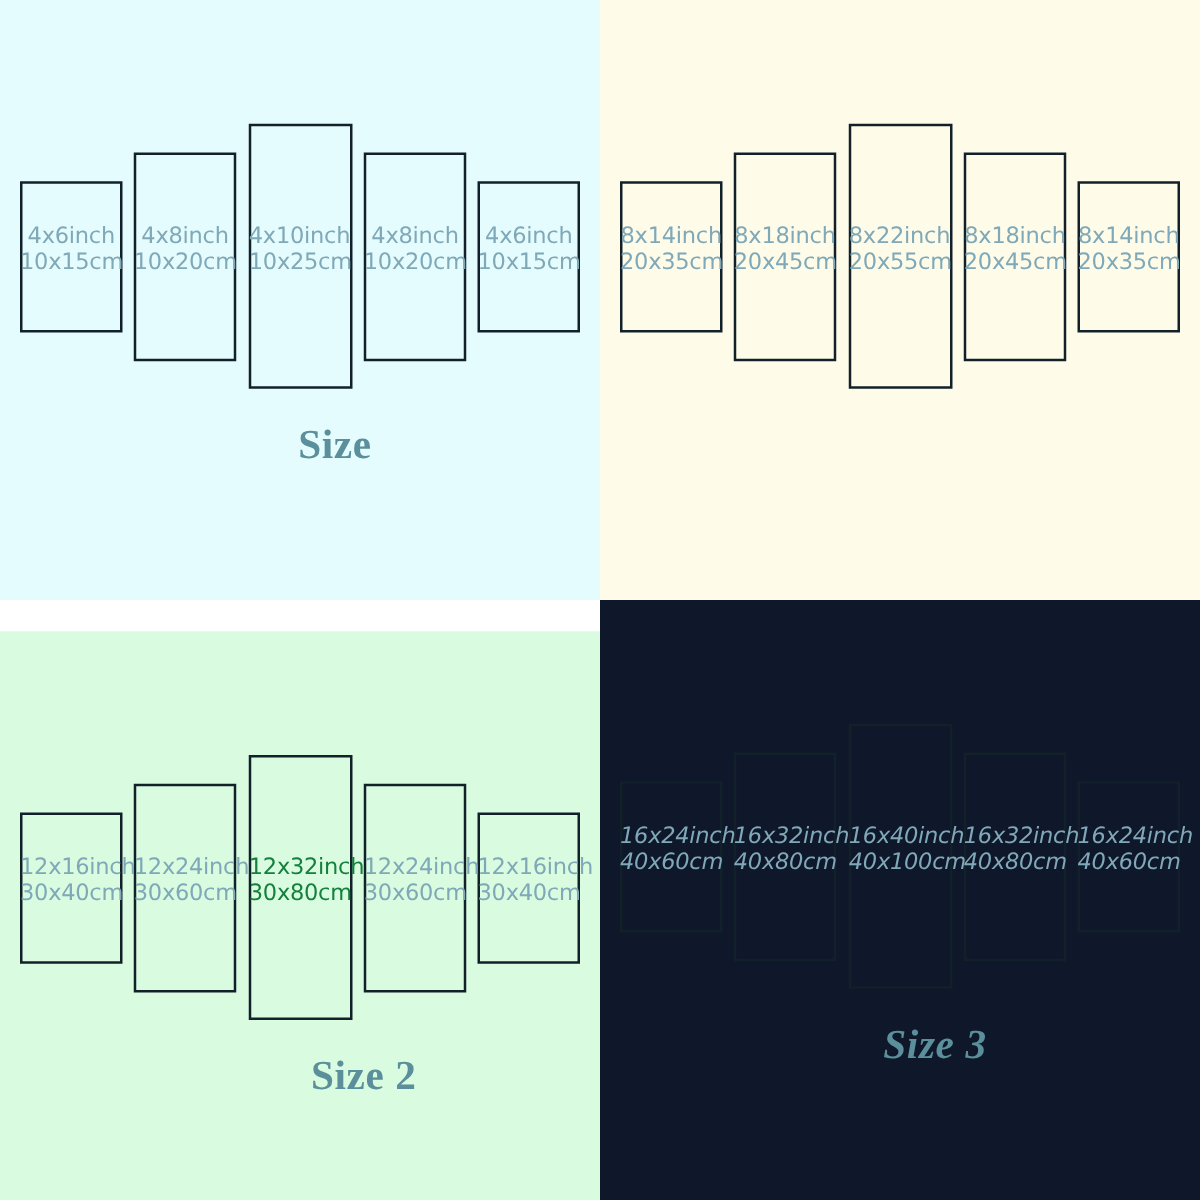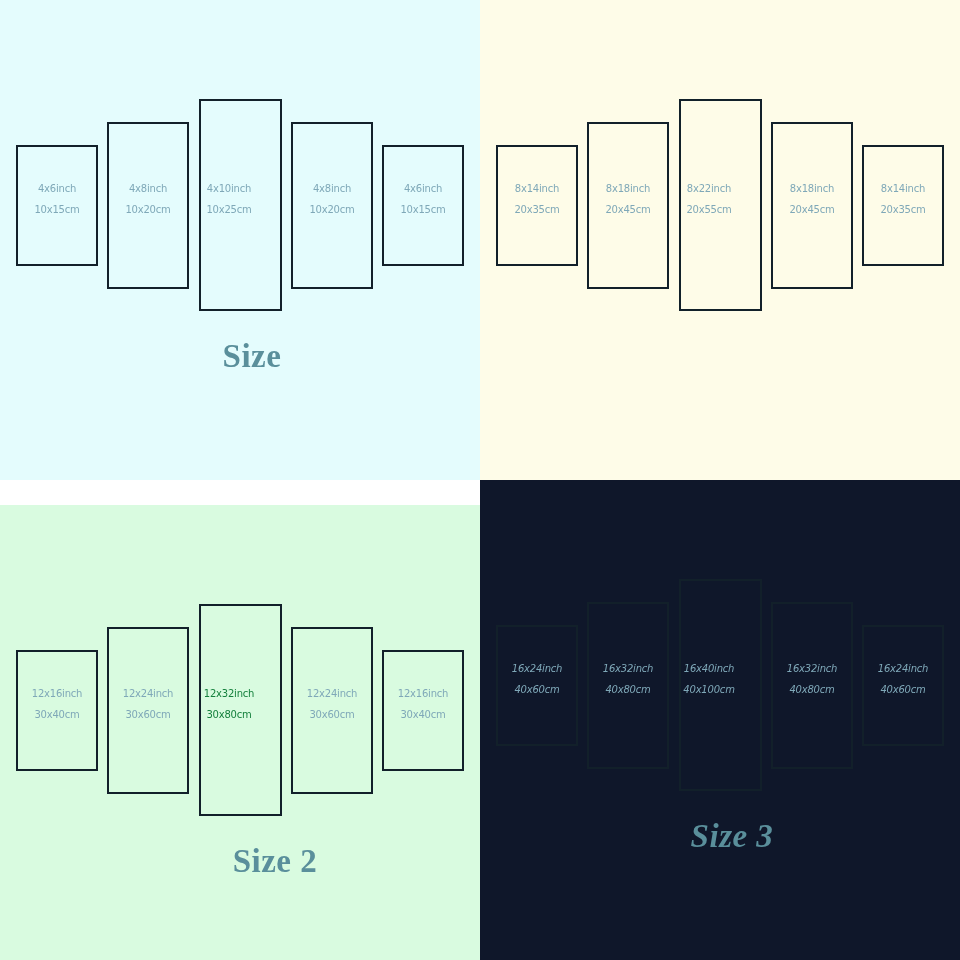--- a/index.html
+++ b/index.html
@@ -46,36 +46,36 @@
   .p5 { left: 382px; top: 145px; width: 82px; height: 121px; }
 
   
   .label {
     position: absolute;
     top: 178px;
     height: 44px;
     text-align: center;
     color: #7fa8b8;
     font-family: "DejaVu Sans", sans-serif;
-    font-size: 10px;
+    font-size: 18px;
     line-height: 21px;
     letter-spacing: -0.2px;
     white-space: nowrap;
     pointer-events: none;
   }
   .l1 { left: 16px;  width: 82px; }
   .l2 { left: 107px; width: 82px; }
   .l3 { left: 199px; width: 60px; }
   .l4 { left: 291px; width: 82px; }
   .l5 { left: 382px; width: 82px; }
   .label .ln { display: block; }
 
   .quad-title {
     position: absolute;
-    left: 0;
+    left: 16px;
     top: 338px;
     width: 504px;
     text-align: center;
     color: #5a8f9b;
     font-family: "Liberation Serif", serif;
     font-weight: bold;
     font-size: 33px;
     letter-spacing: 0.5px;
   }
 </style>

